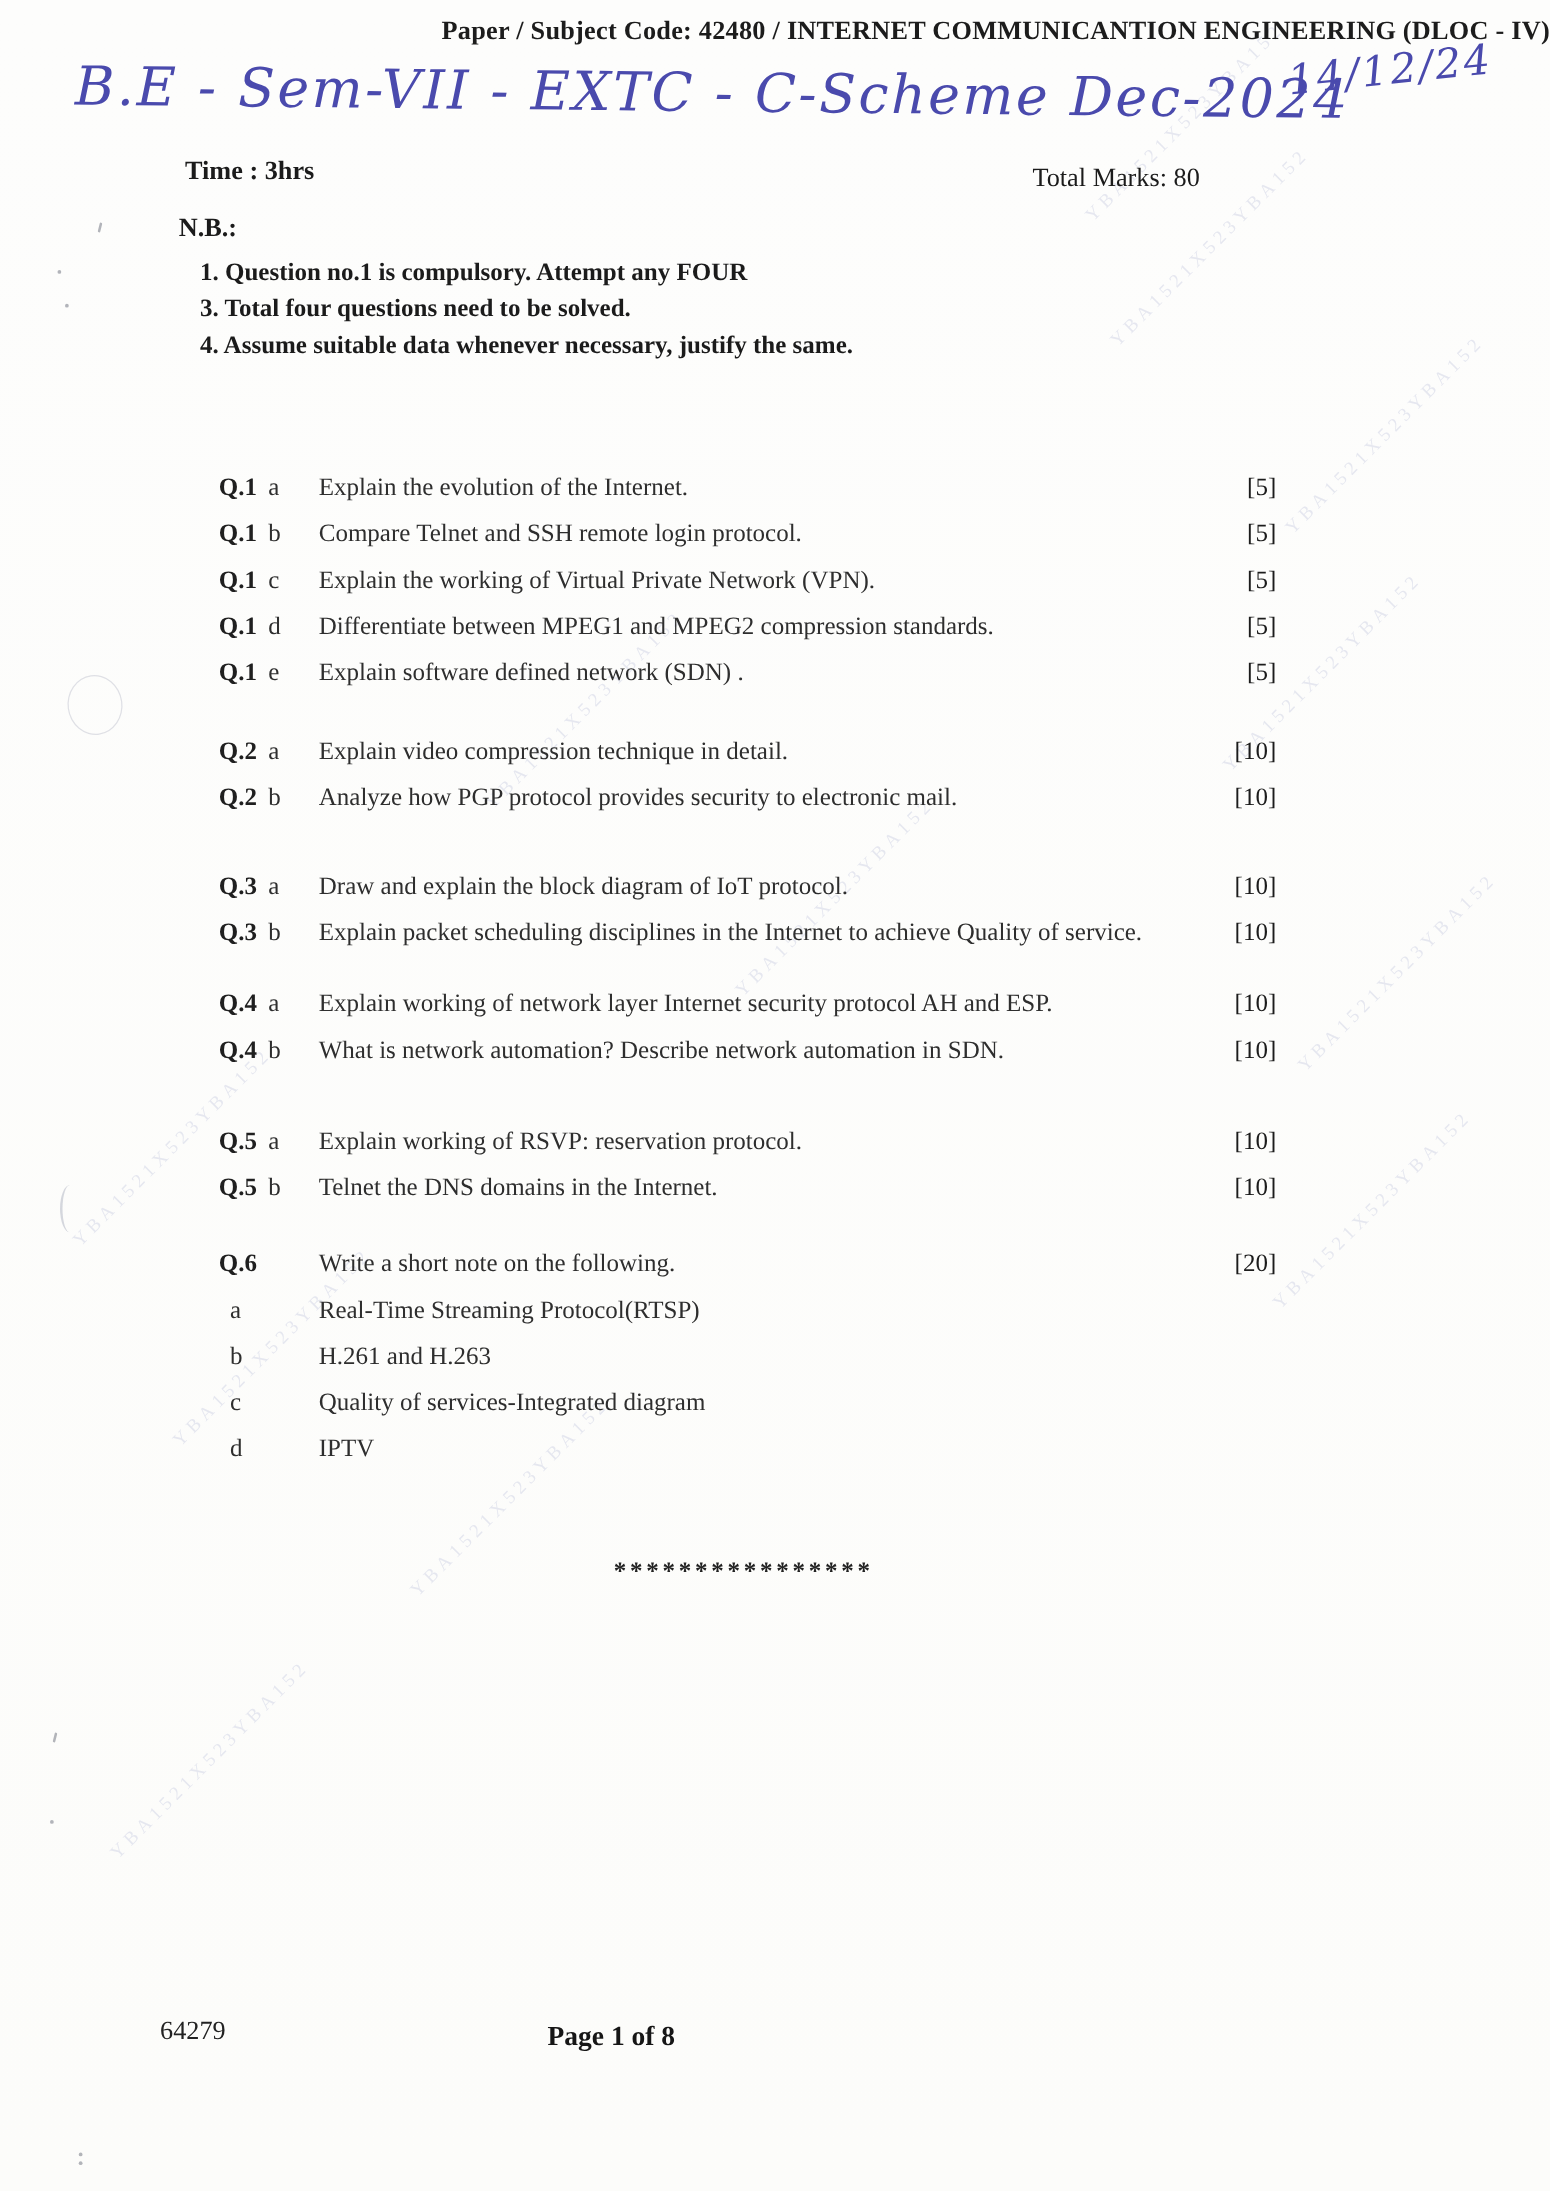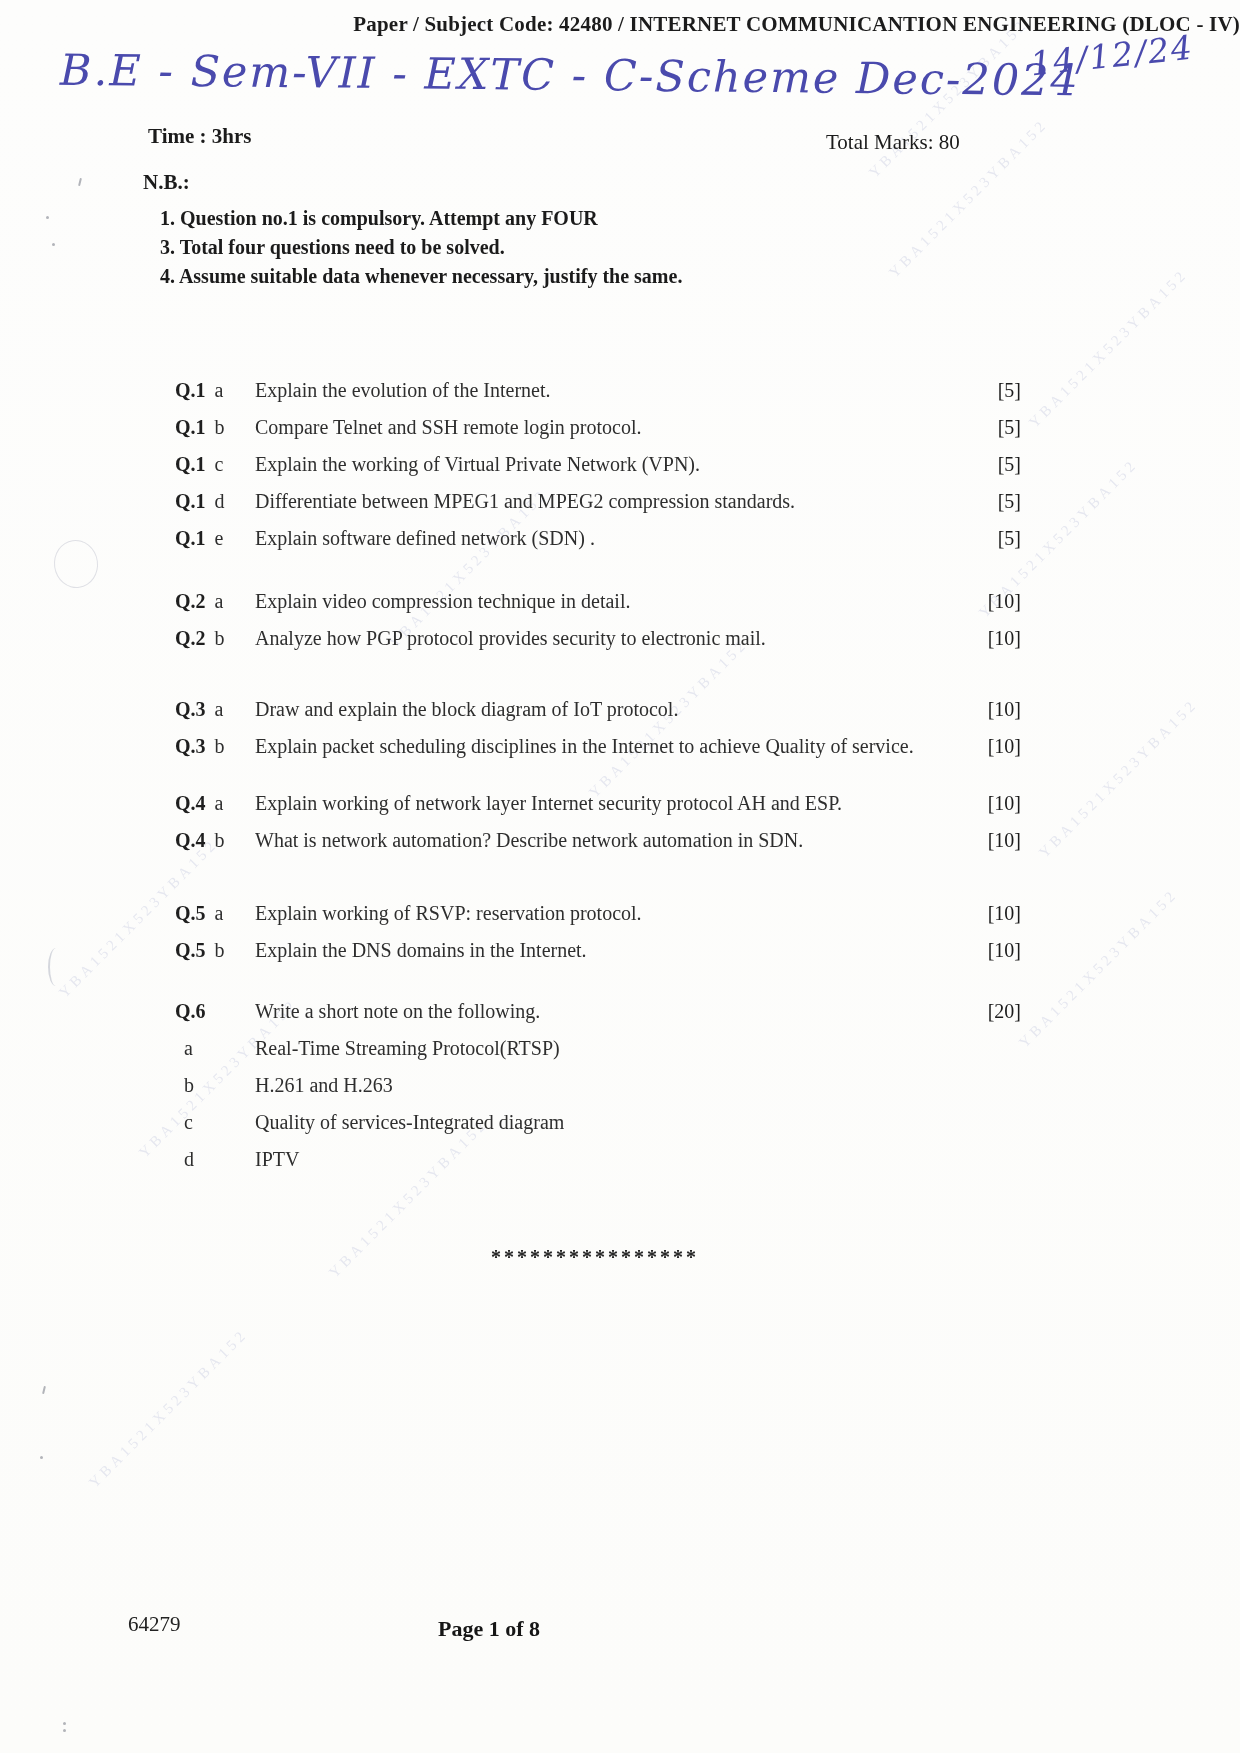--- a/index.html
+++ b/index.html
@@ -184,21 +184,21 @@
     <span class="qmarks">[10]</span>
   </div>
 
   <div class="qrow gap-q5">
     <span class="qlabel"><span class="qnum">Q.5</span><span class="qsub">a</span></span>
     <span class="qtext">Explain working of RSVP: reservation protocol.</span>
     <span class="qmarks">[10]</span>
   </div>
   <div class="qrow">
     <span class="qlabel"><span class="qnum">Q.5</span><span class="qsub">b</span></span>
-    <span class="qtext">Explain the DNS domains in the Internet.</span>
+    <span class="qtext">Telnet the DNS domains in the Internet.</span>
     <span class="qmarks">[10]</span>
   </div>
 
   <div class="qrow gap-q6">
     <span class="qlabel"><span class="qnum">Q.6</span><span class="qsub"></span></span>
     <span class="qtext">Write a short note on the following.</span>
     <span class="qmarks">[20]</span>
   </div>
   <div class="qrow">
     <span class="qlabel"><span class="qnum"></span><span class="qsub">a</span></span>

